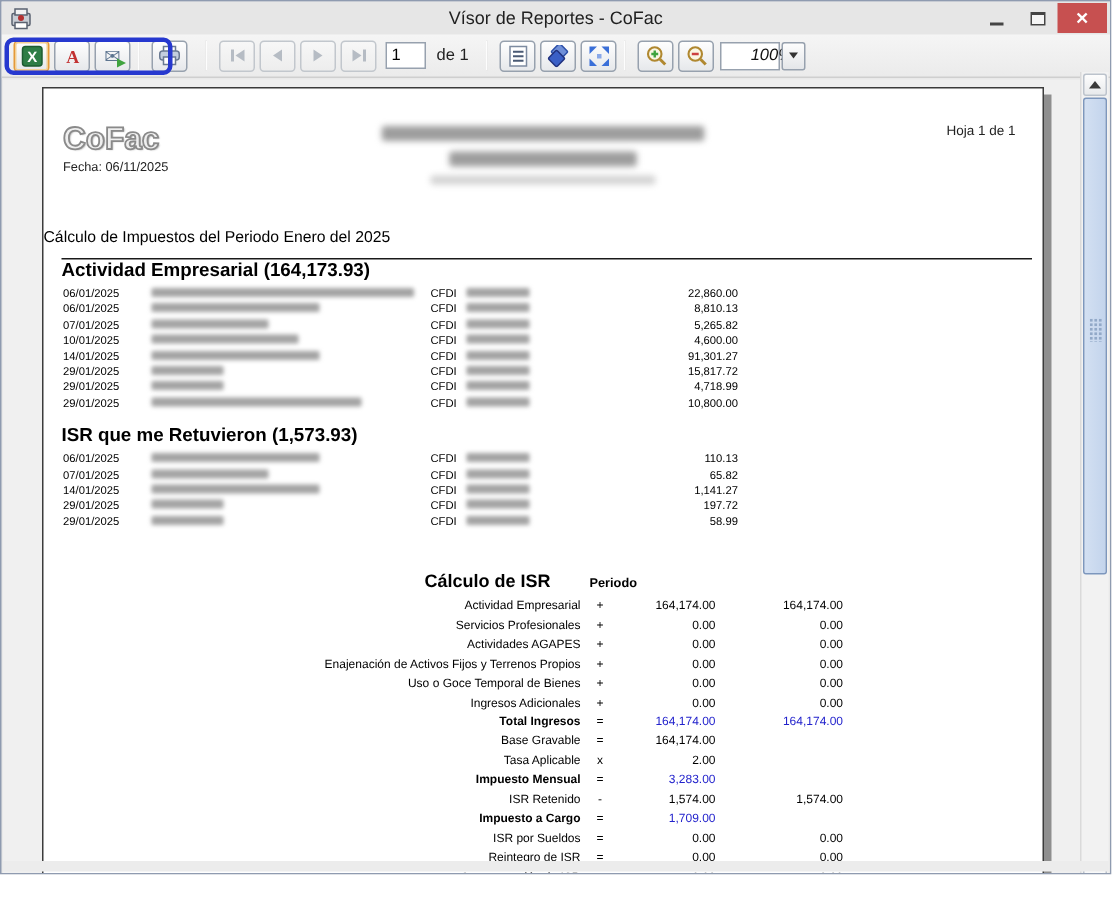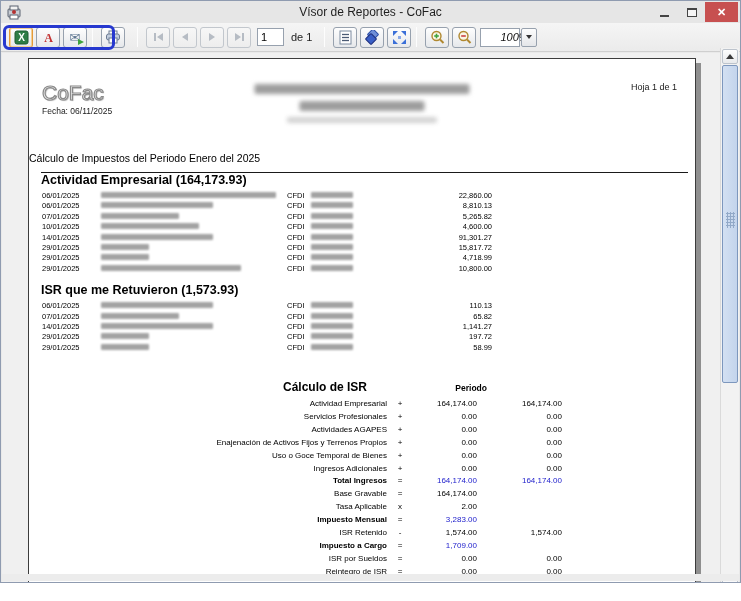--- a/index.html
+++ b/index.html
@@ -68,21 +68,21 @@
     background:#f0f0f0; overflow:hidden;
   }
   .page {
     position:absolute; left:26px; top:5px; width:668px; height:700px;
     background:#fff; border:1px solid #3c3c3c;
     box-shadow:5px 5px 0 #8f8f8f;
     color:#000;
   }
   .logo {
     position:absolute; left:13px; top:22px;
-    font-size:21px; font-weight:normal; letter-spacing:0px; color:#efefef;
+    font-size:21px; font-weight:bold; letter-spacing:0px; color:#efefef;
     -webkit-text-stroke:1.2px #8a8a8a; text-shadow:1px 1px 1px #b5b5b5;
   }
   .fecha { position:absolute; left:13px; top:47px; font-size:8.5px; color:#222; }
   .hoja { position:absolute; right:18px; top:23px; font-size:9px; color:#222; }
   .blurline { position:absolute; left:50%; transform:translateX(-50%); background:#9d9d9d; filter:blur(2px); border-radius:2px; }
   .bl1 { top:25px; width:215px; height:10px; }
   .bl2 { top:42px; width:125px; height:10px; }
   .bl3 { top:58px; width:150px; height:6px; opacity:.45; }
   .rep-title { position:absolute; top:72px; left:0; right:0; text-align:center; font-size:11.5px; font-weight:bold; }
   .rep-subtitle { position:absolute; top:93px; left:0; right:0; text-align:left; font-size:10.5px; }
@@ -94,21 +94,21 @@
   .sec-rows { margin-top:1px; }
   .sec-row { position:relative; height:10.4px; font-size:7.5px; }
   .r-date { position:absolute; left:13px; top:1px; }
   .r-blur { position:absolute; top:2px; height:6px; background:#a3a3a3; filter:blur(1.3px); border-radius:1px; }
   .r-blur.c1 { left:72px; }
   .r-blur.c2 { left:282px; width:42px; }
   .r-cfdi { position:absolute; left:258px; top:1px; }
   .r-amt { position:absolute; left:343px; top:1px; width:120px; text-align:right; }
 
   .isr-title { position:absolute; top:321px; left:0; width:358px; text-align:right; padding-right:20px; font-size:12px; font-weight:bold; }
-  .isr-colhdr { position:absolute; top:324px; left:386px; width:72px; text-align:right; font-size:8.5px; font-weight:bold; }
+  .isr-colhdr { position:absolute; top:324px; left:364px; width:72px; text-align:left; font-size:8.5px; font-weight:bold; }
   .isr-grid {
     position:absolute; top:339px; left:28px;
     display:grid; grid-template-columns:330px 26px 64px 85px;
     font-size:8px; line-height:12.9px;
   }
   .isr-label { text-align:right; }
   .isr-op { text-align:center; }
   .isr-v { text-align:right; }
   .bold { font-weight:bold; }
   .blue { color:#2222cc; }

